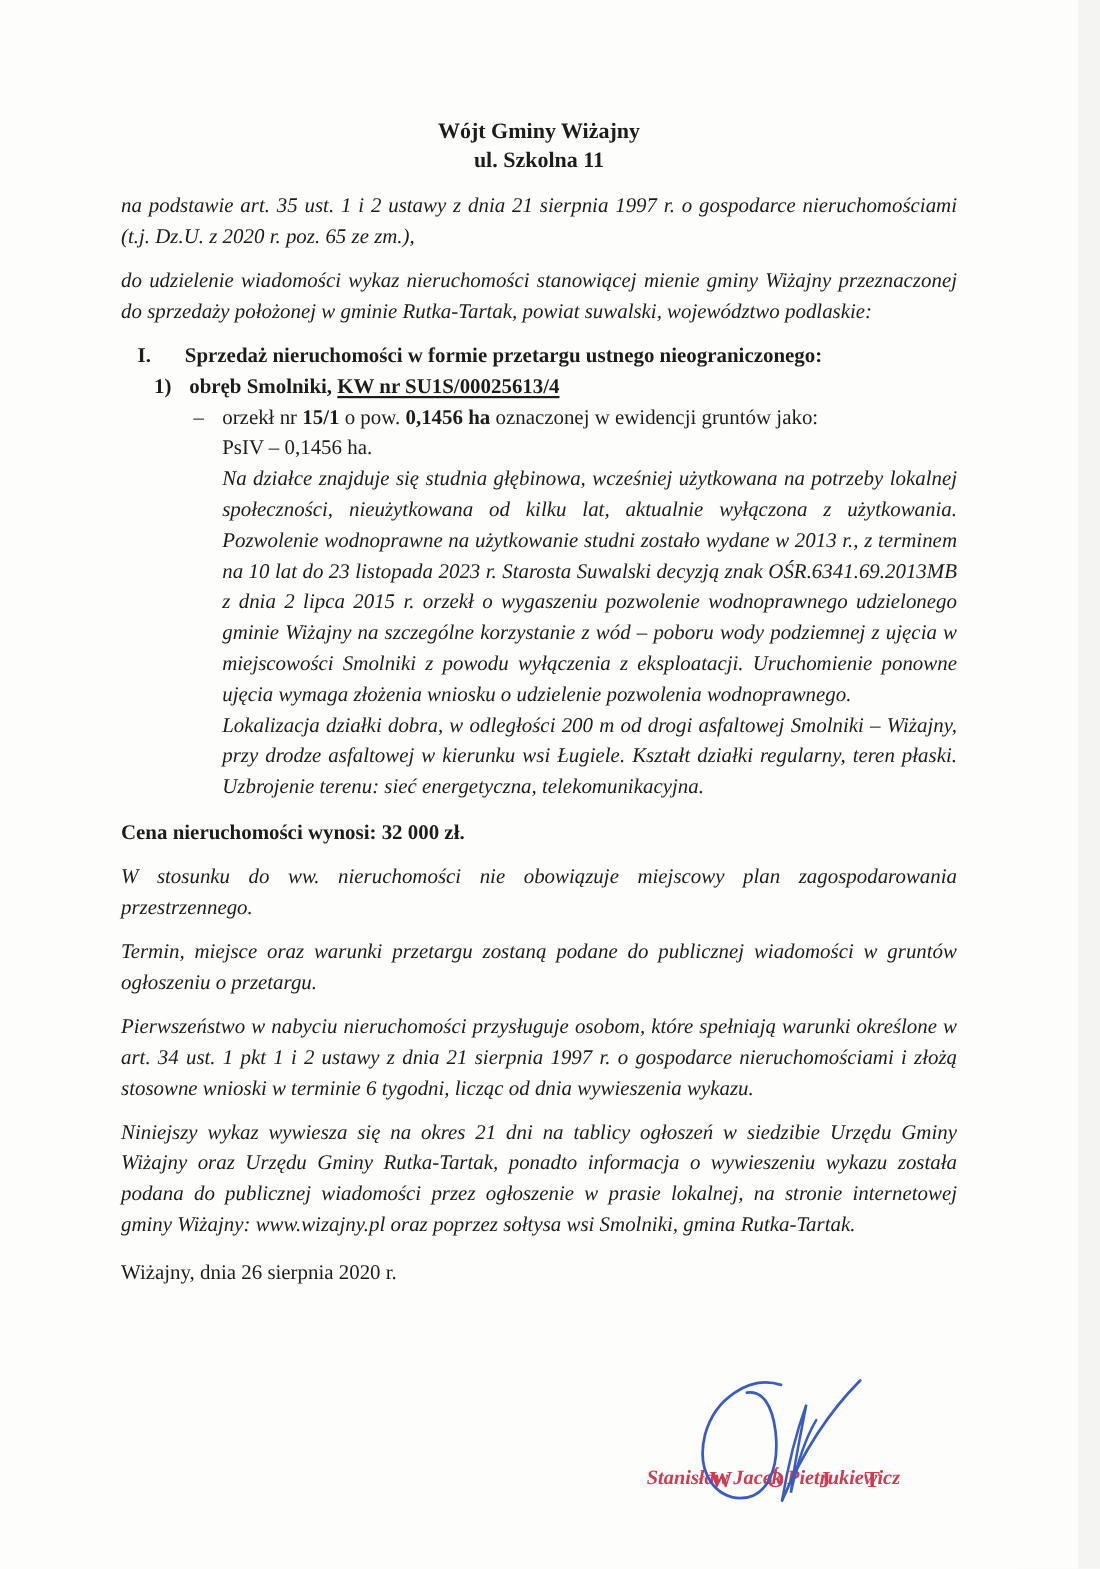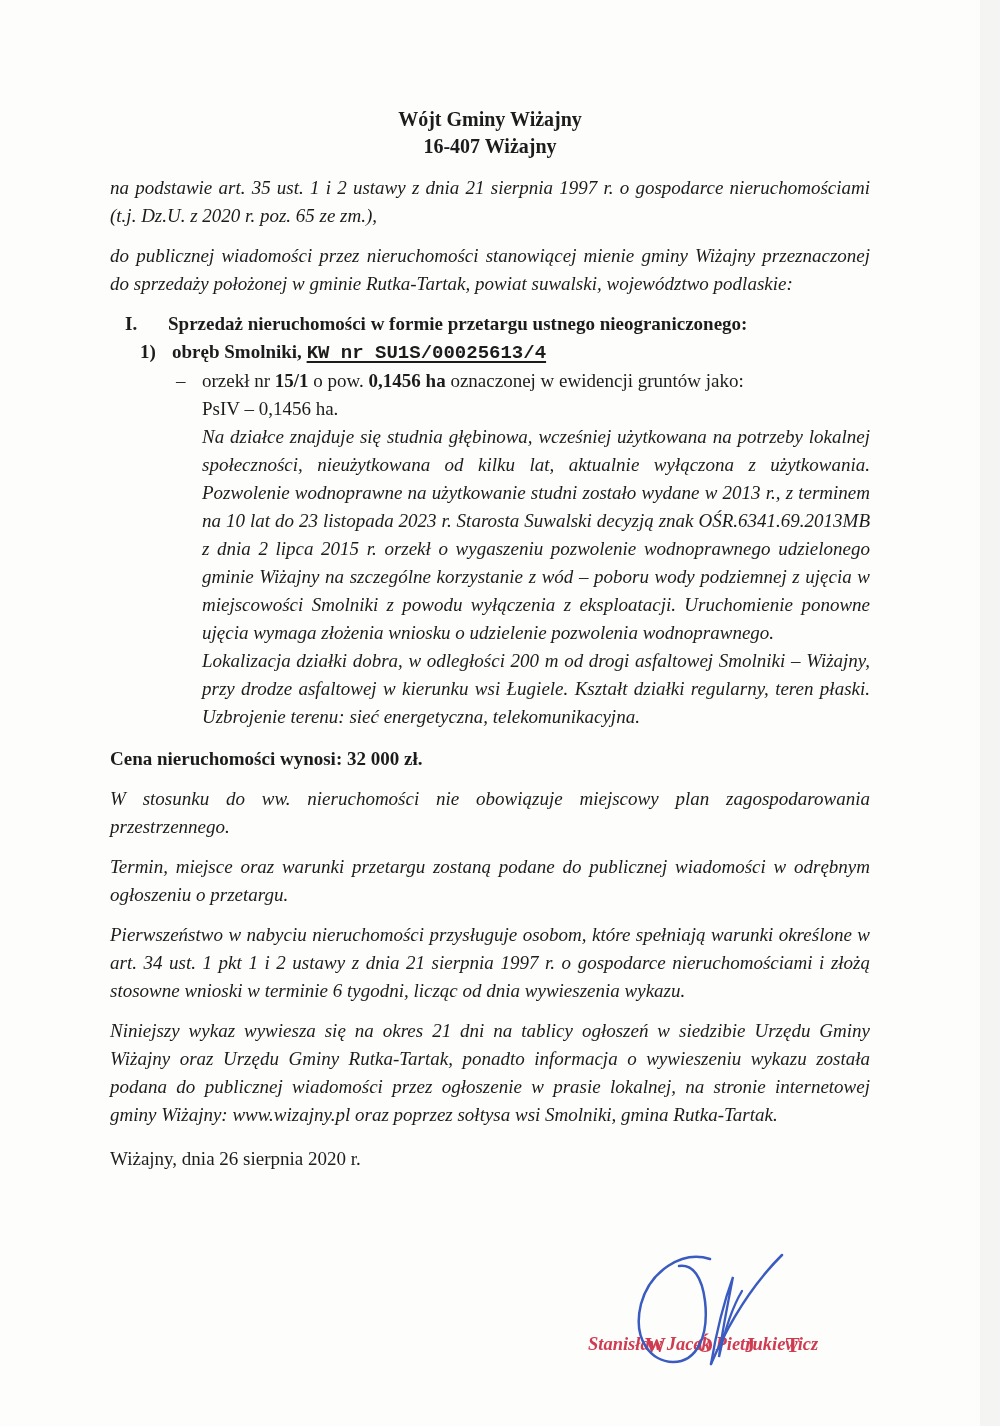--- a/index.html
+++ b/index.html
@@ -44,21 +44,21 @@
     padding-left: 15px;
     font-weight: bold;
   }
   .sec-num { width: 43px; flex: none; }
   .sec-item {
     display: flex;
     padding-left: 30px;
     font-weight: bold;
   }
   .item-num { width: 32px; flex: none; }
-  .kw-underline { text-decoration: underline; text-decoration-thickness: 2px; text-underline-offset: 3px; font-family: Liberation Mono, monospace; }
+  .kw-underline { text-decoration: underline; text-decoration-thickness: 2px; text-underline-offset: 3px; }
   .dash-row {
     display: flex;
     padding-left: 66px;
   }
   .dash-marker { width: 26px; flex: none; }
   .dash-content { flex: 1; }
   .dash-content .just { margin-bottom: 0; }
   .bold { font-weight: bold; }
   .price-line {
     font-weight: bold;
@@ -94,27 +94,27 @@
     z-index: 3;
   }
 </style>
 </head>
 <body>
 
 <div class="page">
 
   <div class="doc-header">
     <div>Wójt Gminy Wiżajny</div>
-    <div>16-407 Wiżajny</div>
+    <div>ul. Szkolna 11</div>
   </div>
 
   <p class="just">na podstawie art. 35 ust. 1 i 2 ustawy z dnia 21 sierpnia 1997 r. o gospodarce nieruchomościami (t.j. Dz.U. z 2020 r. poz. 65 ze zm.),</p>
 
 
-  <p class="just">do publicznej wiadomości przez nieruchomości stanowiącej mienie gminy Wiżajny przeznaczonej do sprzedaży położonej w gminie Rutka-Tartak, powiat suwalski, województwo podlaskie:</p>
+  <p class="just">do udzielenie wiadomości wykaz nieruchomości stanowiącej mienie gminy Wiżajny przeznaczonej do sprzedaży położonej w gminie Rutka-Tartak, powiat suwalski, województwo podlaskie:</p>
 
   <div class="section">
     <div class="sec-head">
       <span class="sec-num">I.</span>
       <span>Sprzedaż nieruchomości w formie przetargu ustnego nieograniczonego:</span>
     </div>
 
     <div class="sec-item">
       <span class="item-num">1)</span>
       <span><span>obręb Smolniki, </span><span class="kw-underline">KW nr SU1S/00025613/4</span></span>
@@ -128,21 +128,21 @@
         <p class="just">Na działce znajduje się studnia głębinowa, wcześniej użytkowana na potrzeby lokalnej społeczności, nieużytkowana od kilku lat, aktualnie wyłączona z użytkowania. Pozwolenie wodnoprawne na użytkowanie studni zostało wydane w 2013 r., z terminem na 10 lat do 23 listopada 2023 r. Starosta Suwalski decyzją znak OŚR.6341.69.2013MB z dnia 2 lipca 2015 r. orzekł o wygaszeniu pozwolenie wodnoprawnego udzielonego gminie Wiżajny na szczególne korzystanie z wód – poboru wody podziemnej z ujęcia w miejscowości Smolniki z powodu wyłączenia z eksploatacji. Uruchomienie ponowne ujęcia wymaga złożenia wniosku o udzielenie pozwolenia wodnoprawnego.</p>
         <p class="just">Lokalizacja działki dobra, w odległości 200 m od drogi asfaltowej Smolniki – Wiżajny, przy drodze asfaltowej w kierunku wsi Ługiele. Kształt działki regularny, teren płaski. Uzbrojenie terenu: sieć energetyczna, telekomunikacyjna.</p>
       </div>
     </div>
   </div>
 
   <div class="price-line">Cena nieruchomości wynosi: 32 000 zł.</div>
 
   <p class="just">W stosunku do ww. nieruchomości nie obowiązuje miejscowy plan zagospodarowania przestrzennego.</p>
 
-  <p class="just">Termin, miejsce oraz warunki przetargu zostaną podane do publicznej wiadomości w odrębnym ogłoszeniu o przetargu.</p>
+  <p class="just">Termin, miejsce oraz warunki przetargu zostaną podane do publicznej wiadomości w gruntów ogłoszeniu o przetargu.</p>
 
   <p class="just">Pierwszeństwo w nabyciu nieruchomości przysługuje osobom, które spełniają warunki określone w art. 34 ust. 1 pkt 1 i 2 ustawy z dnia 21 sierpnia 1997 r. o gospodarce nieruchomościami i złożą stosowne wnioski w terminie 6 tygodni, licząc od dnia wywieszenia wykazu.</p>
 
   <p class="just">Niniejszy wykaz wywiesza się na okres 21 dni na tablicy ogłoszeń w siedzibie Urzędu Gminy Wiżajny oraz Urzędu Gminy Rutka-Tartak, ponadto informacja o wywieszeniu wykazu została podana do publicznej wiadomości przez ogłoszenie w prasie lokalnej, na stronie internetowej gminy Wiżajny: www.wizajny.pl oraz poprzez sołtysa wsi Smolniki, gmina Rutka-Tartak.</p>
 
   <div class="dateline">Wiżajny, dnia 26 sierpnia 2020 r.</div>
 
   <div class="sig-title" style="color: rgb(207, 59, 80);">W Ó J T</div>
   <div class="sig-name" style="color: rgb(207, 59, 80);">Stanisław Jacek Pietrukiewicz</div>
 

